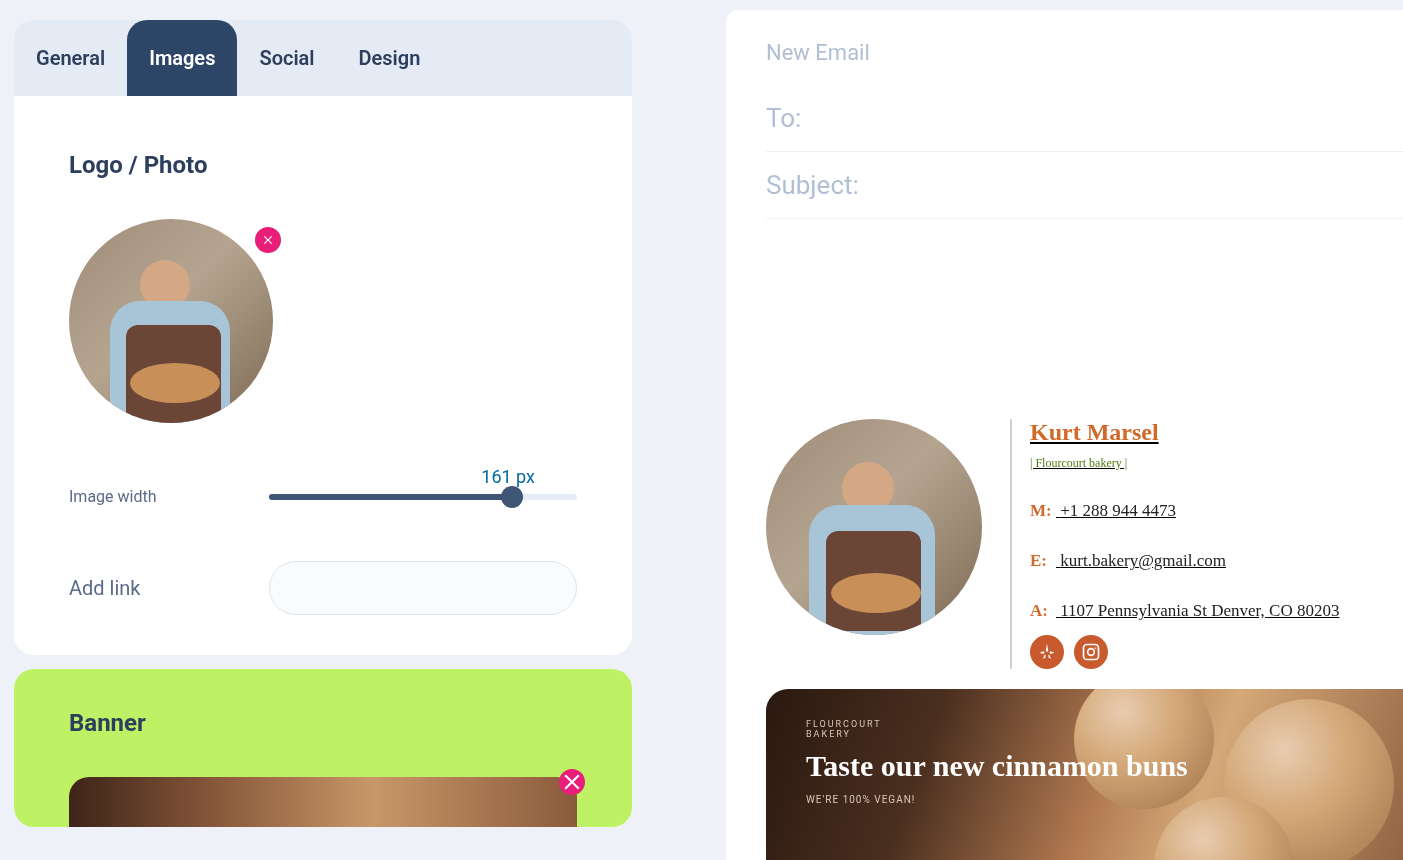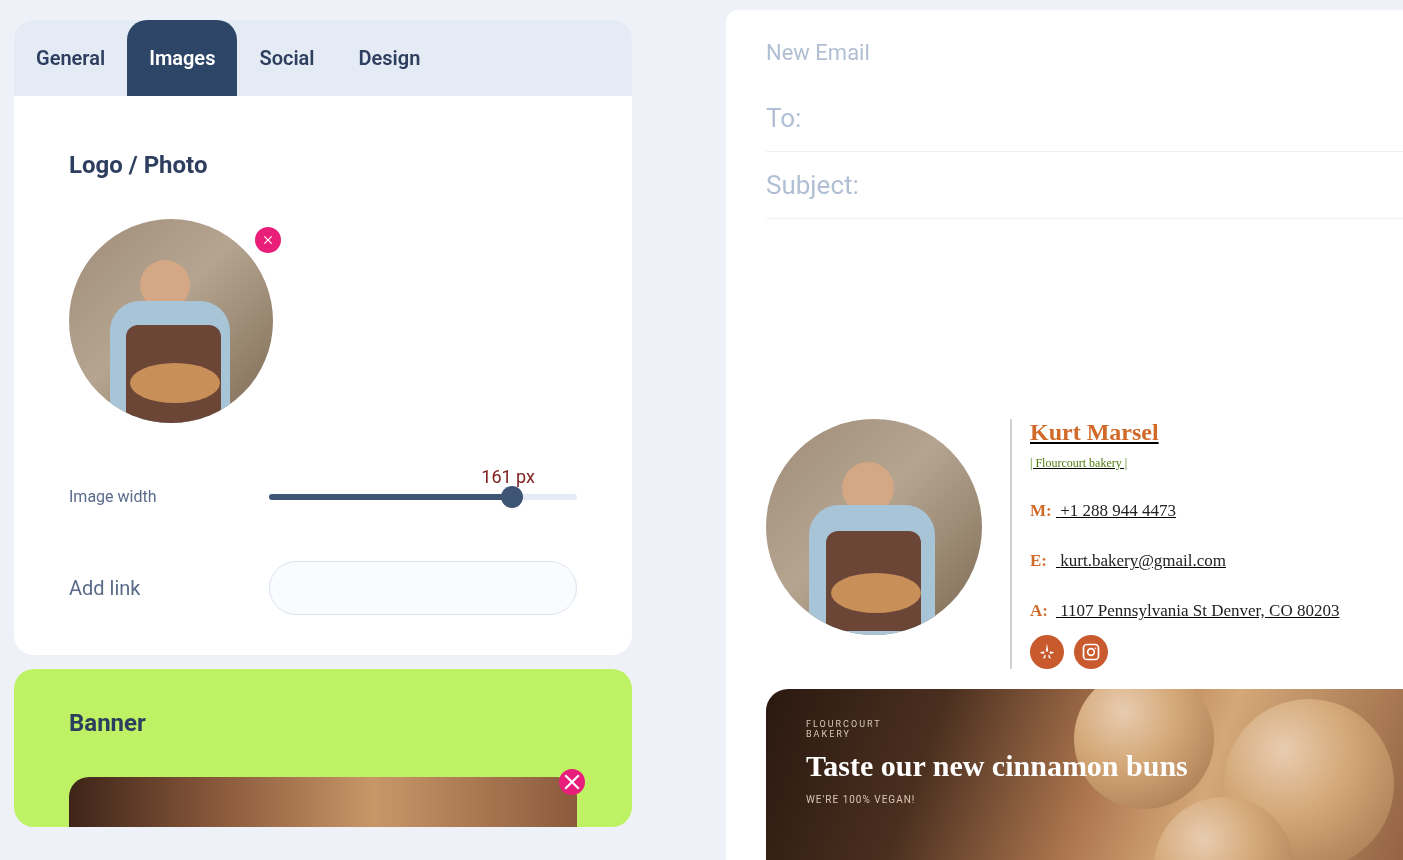--- a/index.html
+++ b/index.html
@@ -129,21 +129,21 @@
 }
 .slider-wrap {
   flex: 1;
   position: relative;
 }
 .slider-value {
   position: absolute;
   top: -28px;
   right: 42px;
   font-size: 18px;
-  color: #7f1d1d;
+  color: #0369a1;
 }
 .slider-track {
   height: 6px;
   background: #e4ebf5;
   border-radius: 3px;
   position: relative;
 }
 .slider-fill {
   height: 100%;
   width: 79%;

